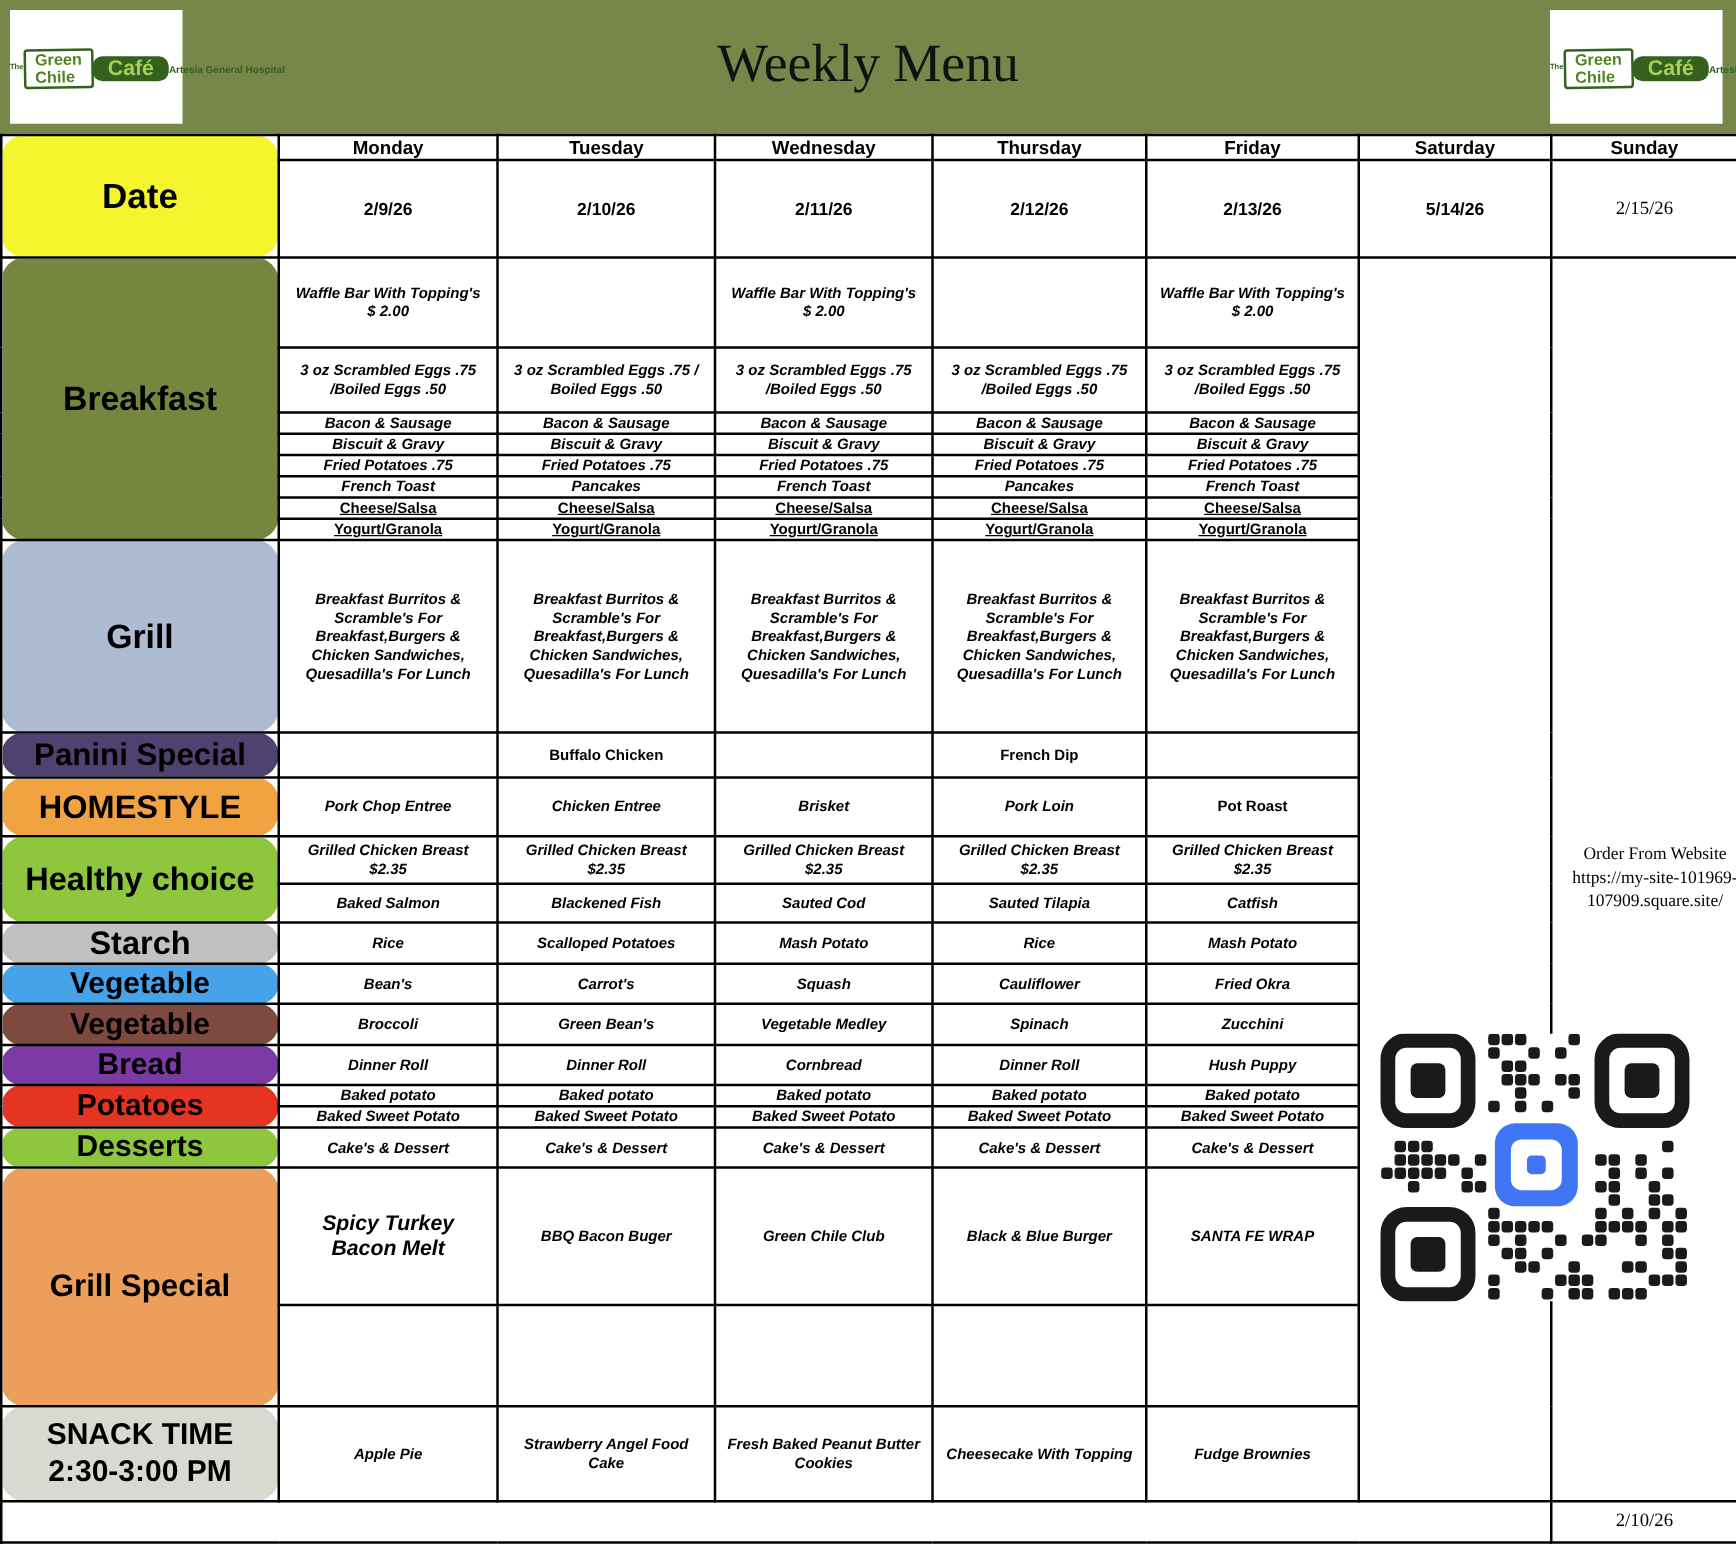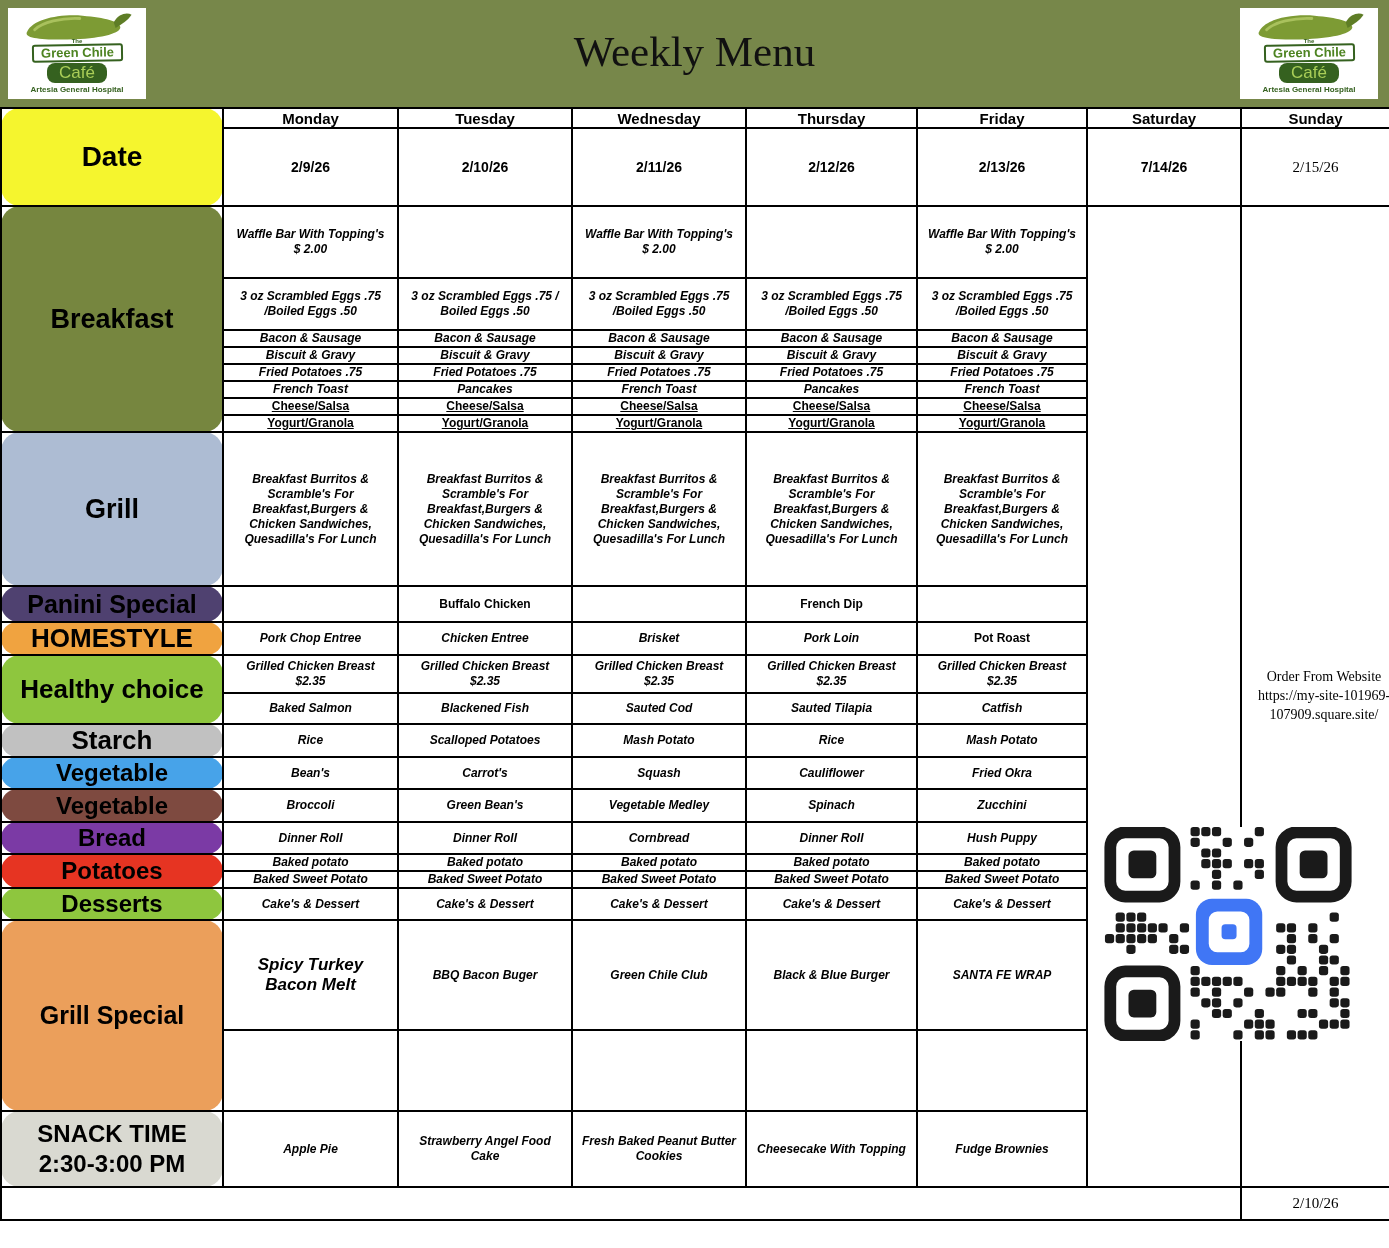--- a/index.html
+++ b/index.html
@@ -11,33 +11,33 @@
 
   
   .band { position:absolute; top:0; left:0; width:1389px; height:107px; background:var(--header_olive); }
   .title {
     position:absolute; top:0; left:0; width:100%; height:107px;
     line-height:104px; text-align:center;
     font-family:"Liberation Serif", serif; font-size:43px; color:#111;
   }
   .logo {
     position:absolute; top:8px; width:138px; height:91px; background:#fff;
-    display:flex; flex-direction:column; align-items:center; padding-top:2px;
+    display:flex; align-items:center; padding-top:2px;
   }
   .logo.left  { left:8px; }
   .logo.right { right:11px; }
   .pepper { display:block; margin-bottom:-3px; }
   .logo-the  { font-size:6px; font-weight:bold; color:var(--logo_green_dark); line-height:5px; }
   .logo-name {
     font-size:13px; font-weight:bold; color:#4e8422; background:#fff;
     border:2px solid var(--logo_green_dark); border-radius:3px; padding:0 7px; line-height:14px;
     transform:rotate(-1deg);
   }
   .logo-cafe {
-    font-size:17px; font-weight:normal; color:#aace58; background:var(--logo_green_dark);
+    font-size:17px; font-weight:bold; color:#aace58; background:var(--logo_green_dark);
     border-radius:8px; padding:0 12px 1px; line-height:19px; margin-top:1px;
   }
   .logo-hosp { font-size:8px; font-weight:bold; color:var(--logo_green_dark); margin-top:2px; white-space:nowrap; }
 
   
   .menu-table {
     position:absolute; top:107px; left:0; width:1389px;
     border-collapse:collapse; table-layout:fixed;
   }
   .menu-table td { border:2px solid #000; padding:0 6px; vertical-align:middle; overflow:hidden; }
@@ -135,21 +135,21 @@
       <td class="dayhead">Saturday</td>
       <td class="dayhead">Sunday</td>
     </tr>
 
     <tr style="height:78px">
       <td class="datecell">2/9/26</td>
       <td class="datecell">2/10/26</td>
       <td class="datecell">2/11/26</td>
       <td class="datecell">2/12/26</td>
       <td class="datecell">2/13/26</td>
-      <td class="datecell">7/14/26</td>
+      <td class="datecell">5/14/26</td>
       <td class="datecell serif-date">2/15/26</td>
     </tr>
 
     <tr style="height:72px">
       <td class="rowlabel lbl-breakfast" rowspan="8">Breakfast</td>
       <td class="cell">Waffle Bar With Topping's
 $ 2.00</td>
       <td class="cell"></td>
       <td class="cell">Waffle Bar With Topping's
 $ 2.00</td>
@@ -229,21 +229,21 @@
 
     <tr style="height:36px">
       <td class="rowlabel lbl-panini">Panini Special</td>
       <td class="cell ni"></td>
       <td class="cell ni">Buffalo Chicken</td>
       <td class="cell ni"></td>
       <td class="cell ni">French Dip</td>
       <td class="cell ni"></td>
     </tr>
 
-    <tr style="height:33px">
+    <tr style="height:47px">
       <td class="rowlabel lbl-homestyle">HOMESTYLE</td>
       <td class="cell">Pork Chop Entree</td>
       <td class="cell">Chicken Entree</td>
       <td class="cell">Brisket</td>
       <td class="cell">Pork Loin</td>
       <td class="cell ni">Pot Roast</td>
     </tr>
 
     <tr style="height:38px">
       <td class="rowlabel lbl-healthy" rowspan="2">Healthy choice</td>

